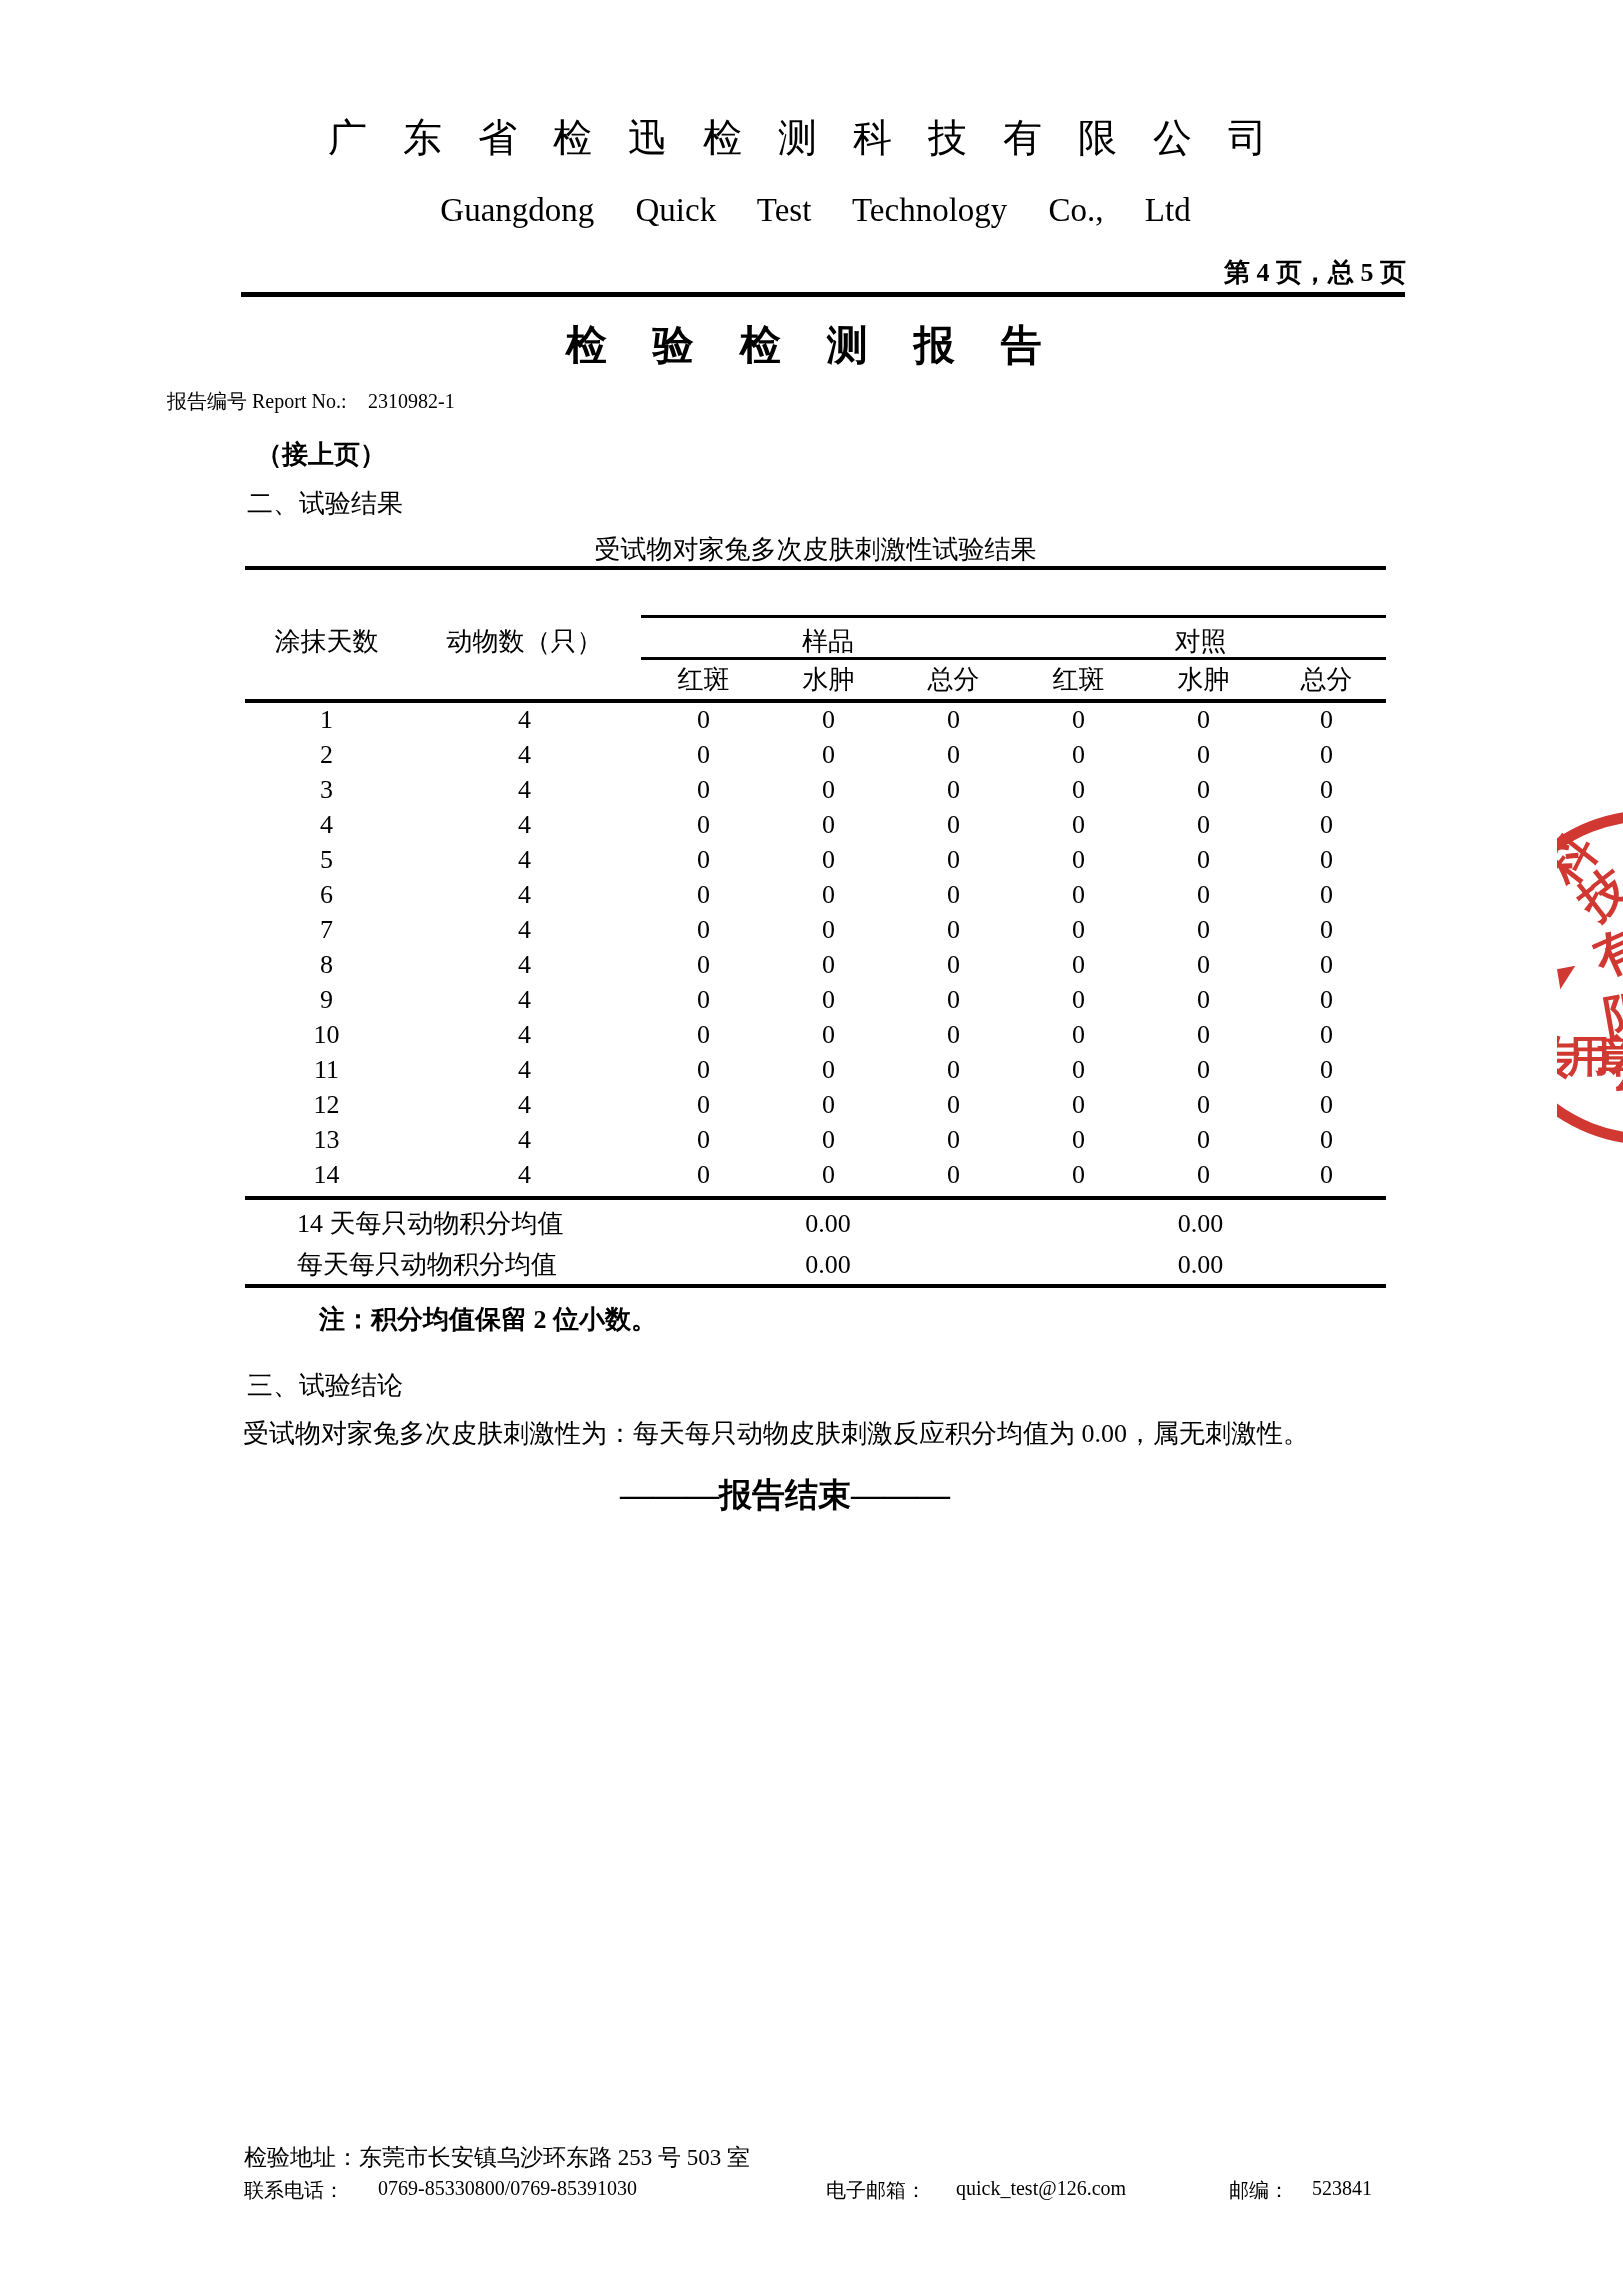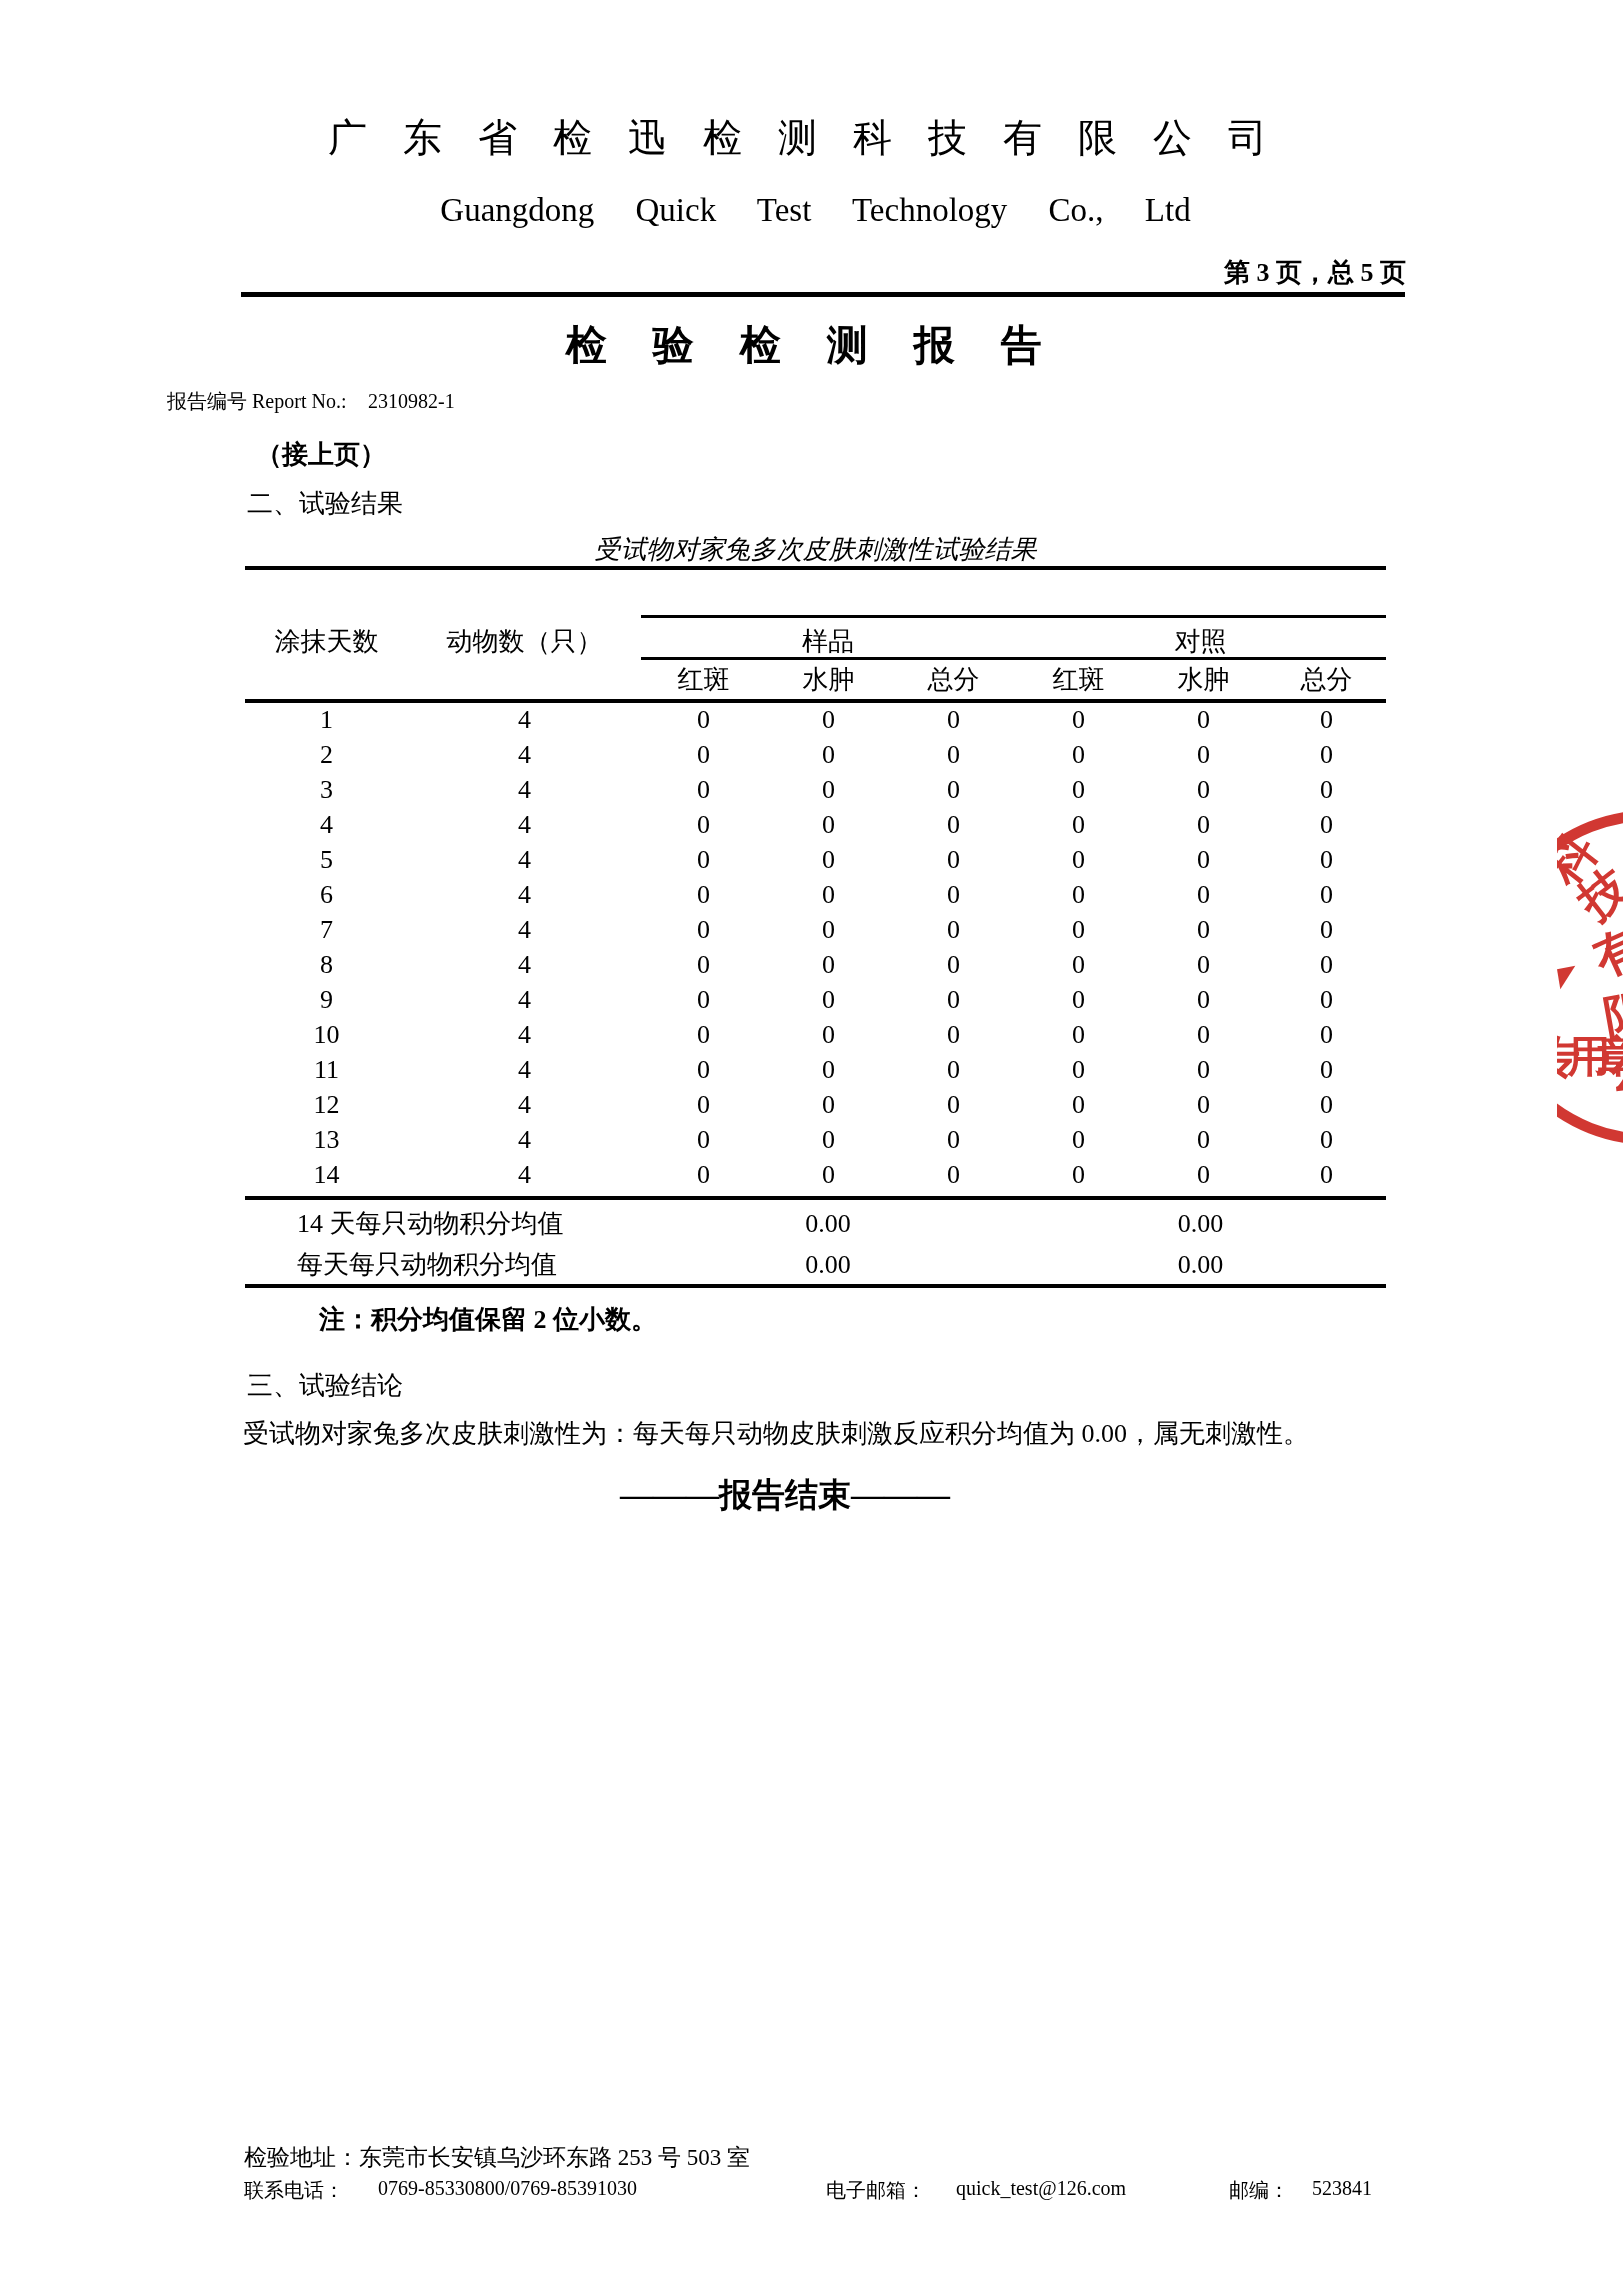--- a/index.html
+++ b/index.html
@@ -17,21 +17,21 @@
   .page-info{top:255px;left:998px;width:408px;text-align:right;font-size:26px;font-weight:600;}
   .header-rule{top:292px;left:241px;width:1164px;height:5px;background:#000;}
   .report-title{top:318px;left:245px;width:1141px;text-align:center;
     font-size:41px;font-weight:bold;letter-spacing:46px;text-indent:22.5px;white-space:nowrap;}
   .report-no-line{top:388px;left:167px;font-size:20px;white-space:nowrap;}
   .report-no-line .num{margin-left:21.6px;}
   .continued{top:437px;left:256px;font-size:26px;font-weight:bold;}
   .sec-heading{font-size:26px;}
   .sec2{top:486px;left:247px;}
   .sec3{top:1368px;left:247px;}
-  .table-title{top:532px;left:245px;width:1141px;text-align:center;font-size:26px;font-style:italic;}
+  .table-title{top:532px;left:245px;width:1141px;text-align:center;font-size:26px;}
   
   .dtable{top:566px;left:245px;width:1141px;height:722px;font-size:26px;}
   .rule{position:absolute;background:#000;}
   .r-top{top:0;left:0;width:1141px;height:4.2px;}
   .hdr-group{position:absolute;top:11.6px;left:396px;width:745px;text-align:center;}
   .r2{top:49px;left:396px;width:745px;height:2.5px;}
   .hdr2{position:absolute;top:57px;height:37px;line-height:37px;text-align:center;}
   .hdr-day{left:0;width:163px;}
   .hdr-animals{left:163px;width:233px;}
   .hdr-sample{left:396px;width:374px;}
@@ -69,21 +69,21 @@
   .stamp-char{position:absolute;font-weight:bold;font-size:48px;line-height:1;
     transform:translate(-50%,-50%) rotate(var(--rot,0deg));white-space:nowrap;}
   .stamp-bchar{position:absolute;font-weight:bold;font-size:43px;line-height:1;
     transform:translate(-50%,-50%);white-space:nowrap;}
 </style>
 </head>
 <body>
 
 <div class="abs company-cn">广东省检迅检测科技有限公司</div>
 <div class="abs company-en">Guangdong Quick Test Technology Co., Ltd</div>
-<div class="abs page-info">第 3 页，总 5 页</div>
+<div class="abs page-info">第 4 页，总 5 页</div>
 <div class="abs header-rule"></div>
 
 <div class="abs report-title">检验检测报告</div>
 
 <div class="abs report-no-line">
   <span>报告编号 Report No.:</span><span class="num">2310982-1</span>
 </div>
 
 <div class="abs continued">（接上页）</div>
 <div class="abs sec-heading sec2">二、试验结果</div>

